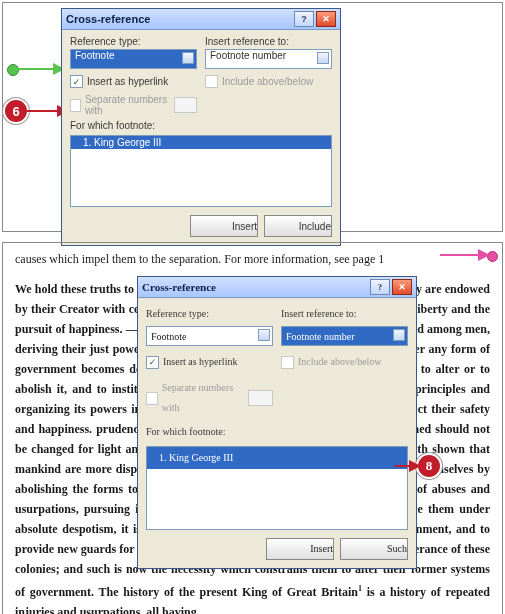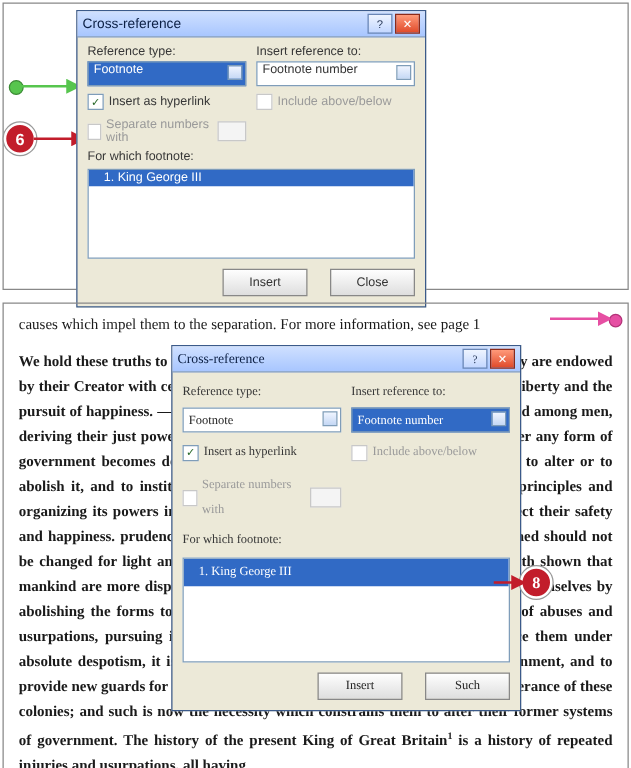--- a/index.html
+++ b/index.html
@@ -1,40 +1,40 @@
 <!DOCTYPE html>
 <html><head>
 <meta charset="utf-8">
 <style>
   body{margin:0;padding:0;font-family:Tahoma,Arial,sans-serif;font-size:11px;color:#333;background:#fff}
   .figure{width:505px;margin:0 auto}
   .top-area{position:relative;height:228px;border:1px solid #888;margin:2px 2px 10px 2px;background:#fff}
   .dialog{position:absolute;background:#ece9d8;border:1px solid #3b5a8a}
   .dialog.top{left:58px;top:5px;width:278px}
   .dialog.low{left:134px;top:33px;width:278px}
-  .title-bar{height:20px;background:linear-gradient(#cfe0ff,#a8c6ff);border-bottom:1px solid #7a98c6;display:flex;align-items:center;padding:0 4px;color:#0b1f44;font-weight:normal;font-size:11px}
+  .title-bar{height:20px;background:linear-gradient(#cfe0ff,#a8c6ff);border-bottom:1px solid #7a98c6;display:flex;align-items:center;padding:0 4px;color:#0b1f44;font-weight:bold;font-size:11px}
   .title-bar .spacer{flex:1}
   .wbtn{width:18px;height:14px;background:linear-gradient(#eef4ff,#c3d7ff);border:1px solid #6a86b5;margin-left:2px;display:flex;align-items:center;justify-content:center;font-size:9px;color:#2a3a5a}
   .wbtn.close{background:linear-gradient(#ff9a7a,#e04a2a);color:#fff;border-color:#8a2a1a}
   .body-area{padding:6px 8px 8px 8px}
   .row{display:flex}
   .col{flex:1}
   .lbl{font-size:10px;color:#373737;margin-bottom:2px}
   .select{height:18px;border:1px solid #7f9db9;background:#fff;display:flex;align-items:flex-start;padding:0 14px 0 4px;font-size:10px;position:relative}
   .select.sel{background:#316ac5;color:#fff}
   .select::after{content:"";position:absolute;right:2px;top:2px;width:12px;height:12px;background:linear-gradient(#f0f5ff,#c5d8f5);border:1px solid #7f9db9;box-sizing:border-box}
   .chk{display:flex;align-items:center;font-size:10px;color:#373737;margin-top:6px}
   .chk.dis{color:#9a9a9a}
   .cbox{width:11px;height:11px;border:1px solid #7f9db9;margin-right:4px;background:#fff;display:flex;align-items:center;justify-content:center;font-size:9px;color:#2a6a2a}
   .numfield{width:26px;height:14px;border:1px solid #c8c8c8;margin-left:6px;background:#f4f4f4}
   .listbox{margin-top:4px;height:70px;border:1px solid #7f9db9;background:#fff;overflow:hidden}
   .listbox.low{height:82px}
   .listitem{background:#316ac5;color:#fff;font-size:10px;padding:1px 12px}
   .btnrow{display:flex;justify-content:flex-end;margin-top:8px}
-  .btn{height:20px;width:66px;background:linear-gradient(#fefefe,#dedede);border:1px solid #888;font-size:10px;display:flex;align-items:center;justify-content:center;margin-left:18px}
+  .btn{height:20px;width:66px;background:linear-gradient(#fefefe,#dedede);border:1px solid #888;font-size:10px;display:flex;align-items:center;justify-content:flex-end;margin-left:6px}
   
   .callout-dot{width:22px;height:22px;border-radius:50%;background:#c21d2b;border:2px solid #fff;color:#fff;display:flex;align-items:center;justify-content:center;font-weight:bold;font-size:13px;box-shadow:0 0 0 1px #999}
   .green-dot{width:10px;height:10px;border-radius:50%;background:#57c54e;border:1px solid #3a8a33}
   .pink-dot{width:9px;height:9px;border-radius:50%;background:#e64fa3;border:1px solid #b33278}
 
   .page-area{position:relative;border:1px solid #888;margin:0 2px 2px 2px;padding:6px 12px 4px 12px;line-height:20px;font-family:Georgia,'Times New Roman',serif;font-size:12px;color:#222}
   .page-area .topline{font-weight:normal;color:#1a1a1a}
   .bodytext{margin-top:10px;font-weight:bold;color:#1a1a1a;text-align:justify}
   .sup{font-size:8px;vertical-align:super}
 </style>
@@ -116,21 +116,21 @@
         </div>
         <div class="lbl" style="margin-top:4px">For which footnote:</div>
         <div class="listbox">
           <div class="listitem">1. King George III</div>
         </div>
         <div class="btnrow">
           <div class="btn">
               <span>Insert</span>
             </div>
           <div class="btn">
-              <span>Close</span>
+              <span>Include</span>
             </div>
         </div>
       </div>
     </div>
   </div>
 
   <div class="page-area">
 
     <div class="pink-dot" style="position:absolute;right:4px;top:8px"></div>
     <svg style="position:absolute;right:14px;top:4px" width="54" height="16">

